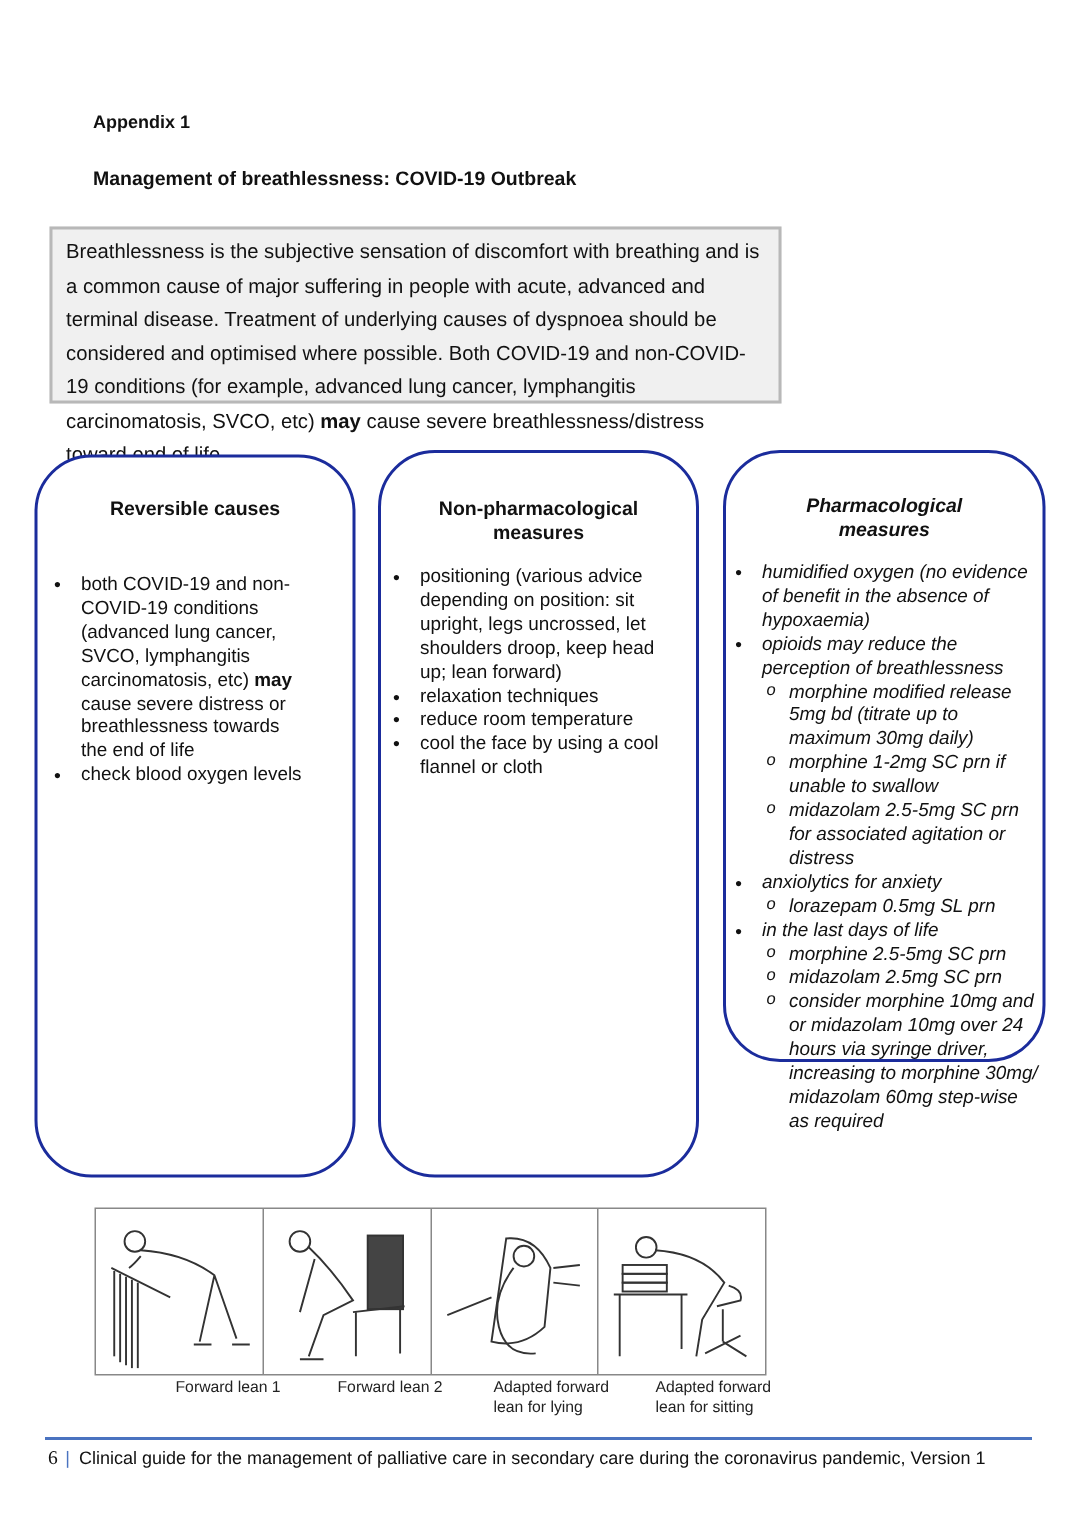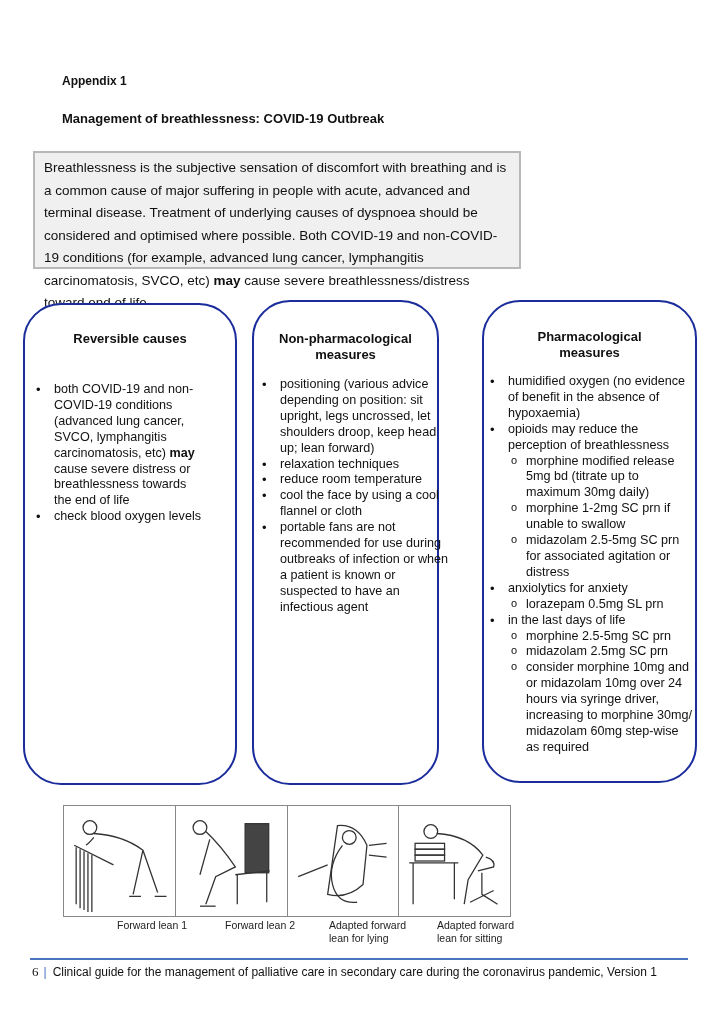--- a/index.html
+++ b/index.html
@@ -6,22 +6,22 @@
   body { width: 724px; height: 1024px; position: relative; overflow: hidden;
          font-family: "Liberation Sans", sans-serif; color: #111; }
   .abs { position: absolute; }
   #appendix-title { left: 62px; top: 74px; font-size: 12px; font-weight: bold; }
   #doc-subtitle { left: 62px; top: 111px; font-size: 13px; font-weight: bold; }
   #intro-box { left: 33px; top: 151px; width: 488px; height: 118px;
      background: #f0f0f0; border: 2px solid #b8b8b8; padding: 4px 9px 0 9px; box-sizing: border-box;
      font-size: 13.5px; line-height: 22.5px; }
   .col-box { border: 2.5px solid #1b2c9c; border-radius: 38px; background: #fff; box-sizing: border-box; }
   #box-reversible { left: 23px; top: 303px; width: 214px; height: 482px; }
-  #box-nonpharm { left: 252px; top: 300px; width: 187px; height: 485px; }
-  #box-pharm { left: 482px; top: 300px; width: 215px; height: 483px; }
+  #box-nonpharm { left: 252px; top: 300px; width: 214px; height: 485px; }
+  #box-pharm { left: 482px; top: 300px; width: 215px; height: 408px; font-style: italic; }
   .col-title { position: absolute; left: 0; right: 0; text-align: center; font-weight: bold; font-size: 13px; line-height: 16px; }
   ul.bul { position: absolute; margin: 0; padding: 0; list-style: none; font-size: 12.6px; line-height: 15.9px; }
   ul.bul > li { position: relative; padding-left: 20px; }
   ul.bul > li::before { content: "\2022"; position: absolute; left: 2px; top: 0; font-size: 13px; }
   ul.sub { margin: 0; padding: 0; list-style: none; }
   ul.sub > li { position: relative; padding-left: 18px; }
   ul.sub > li::before { content: "o"; position: absolute; left: 3px; top: -1px; font-size: 11px; }
   #figure-strip { left: 63px; top: 805px; width: 448px; height: 112px; border: 1px solid #888; display: flex; box-sizing: border-box; }
   .fig-panel { flex: 1; border-right: 1px solid #888; position: relative; }
   .fig-panel:last-child { border-right: none; }
@@ -53,21 +53,20 @@
 <div id="box-nonpharm" class="abs col-box">
   <div class="col-title" style="top:29px;">
     <div>Non-pharmacological</div>
     <div>measures</div>
   </div>
   <ul class="bul" style="left:6px; top:75px; width:196px;">
     <li>positioning (various advice depending on position: sit upright, legs uncrossed, let shoulders droop, keep head up; lean forward)</li>
     <li>relaxation techniques</li>
     <li>reduce room temperature</li>
     <li>cool the face by using a cool flannel or cloth</li>
-    <li>portable fans are not recommended for use during outbreaks of infection or when a patient is known or suspected to have an infectious agent</li>
   </ul>
 </div>
 
 <div id="box-pharm" class="abs col-box">
   <div class="col-title" style="top:27px;">
     <div>Pharmacological</div>
     <div>measures</div>
   </div>
   <ul class="bul" style="left:4px; top:72px; width:205px;">
     <li><span>humidified oxygen (no evidence of benefit in the absence of hypoxaemia)</span></li>

